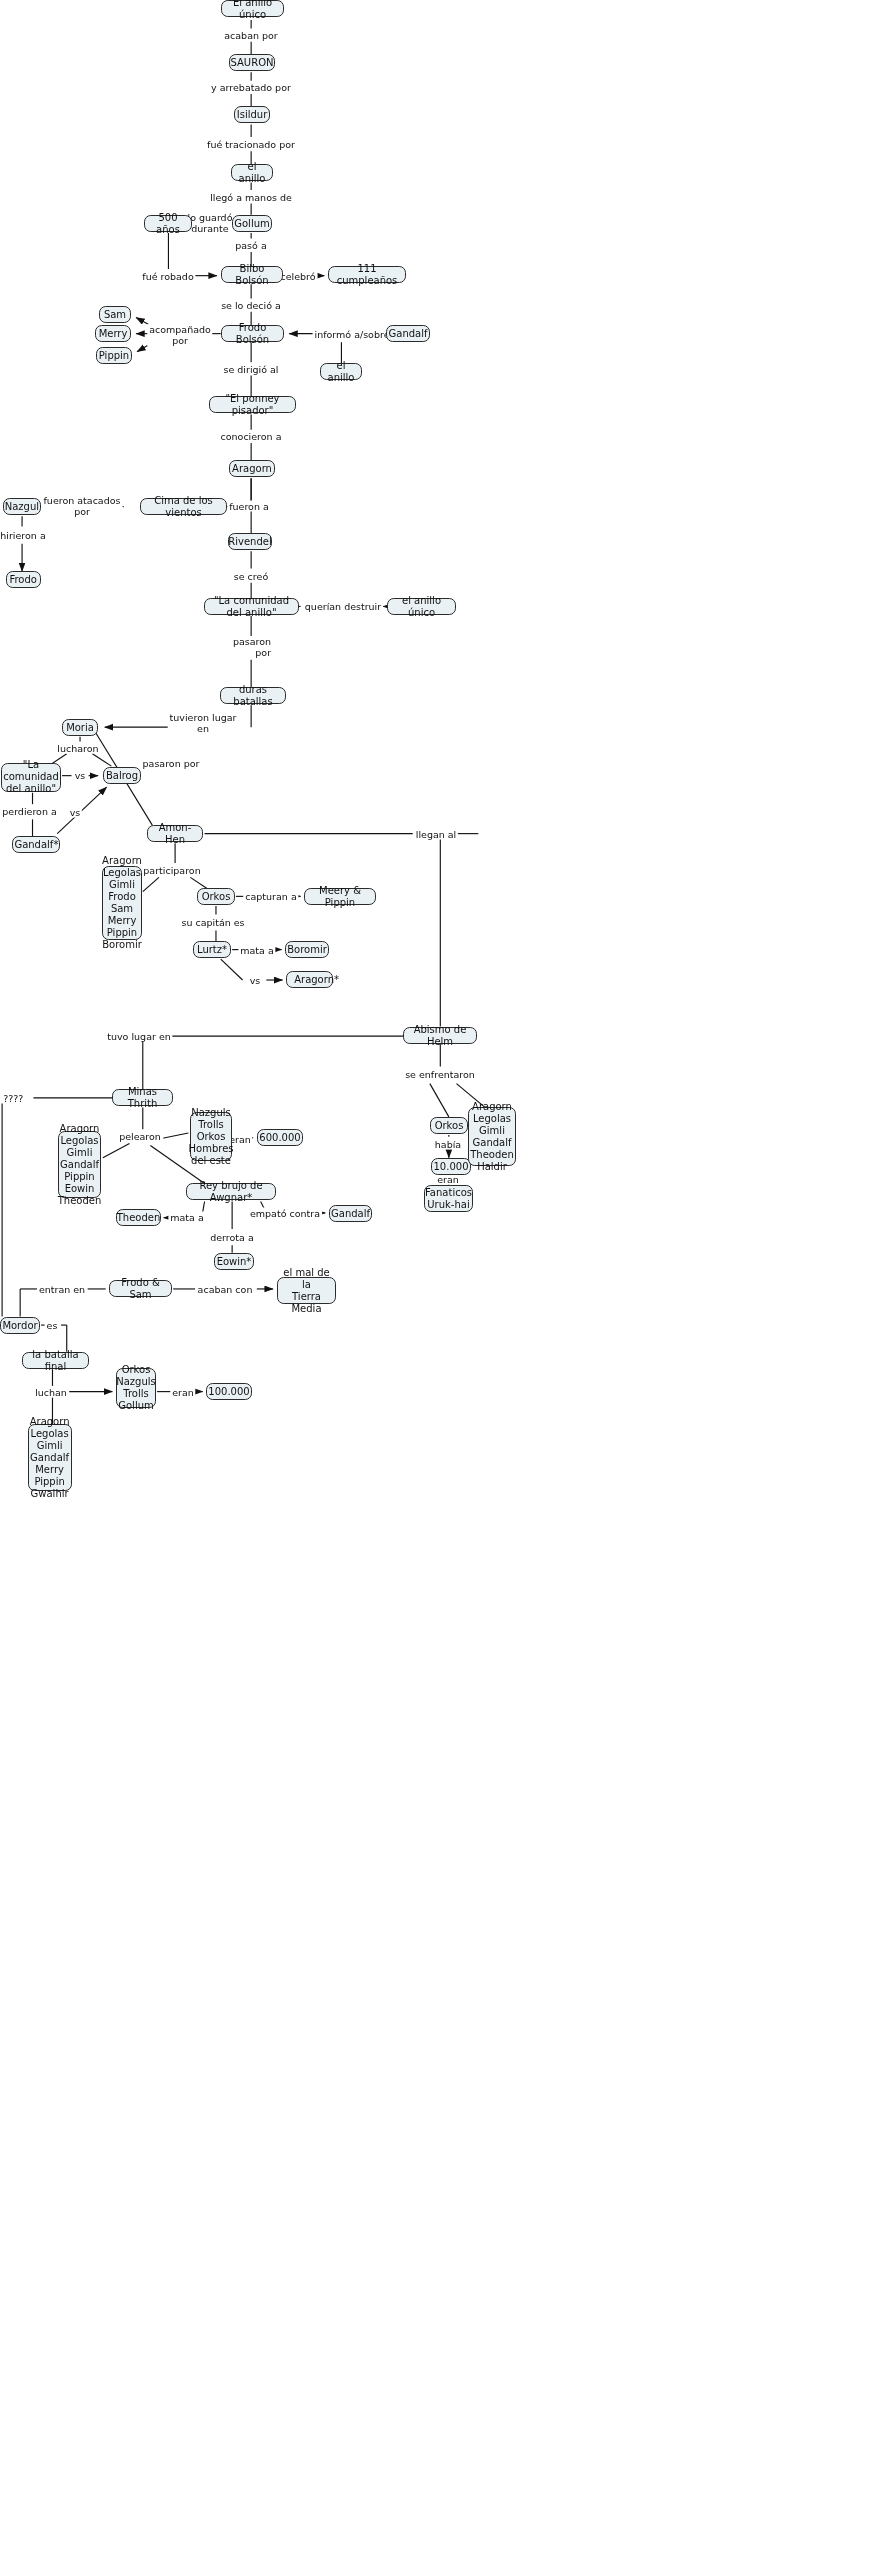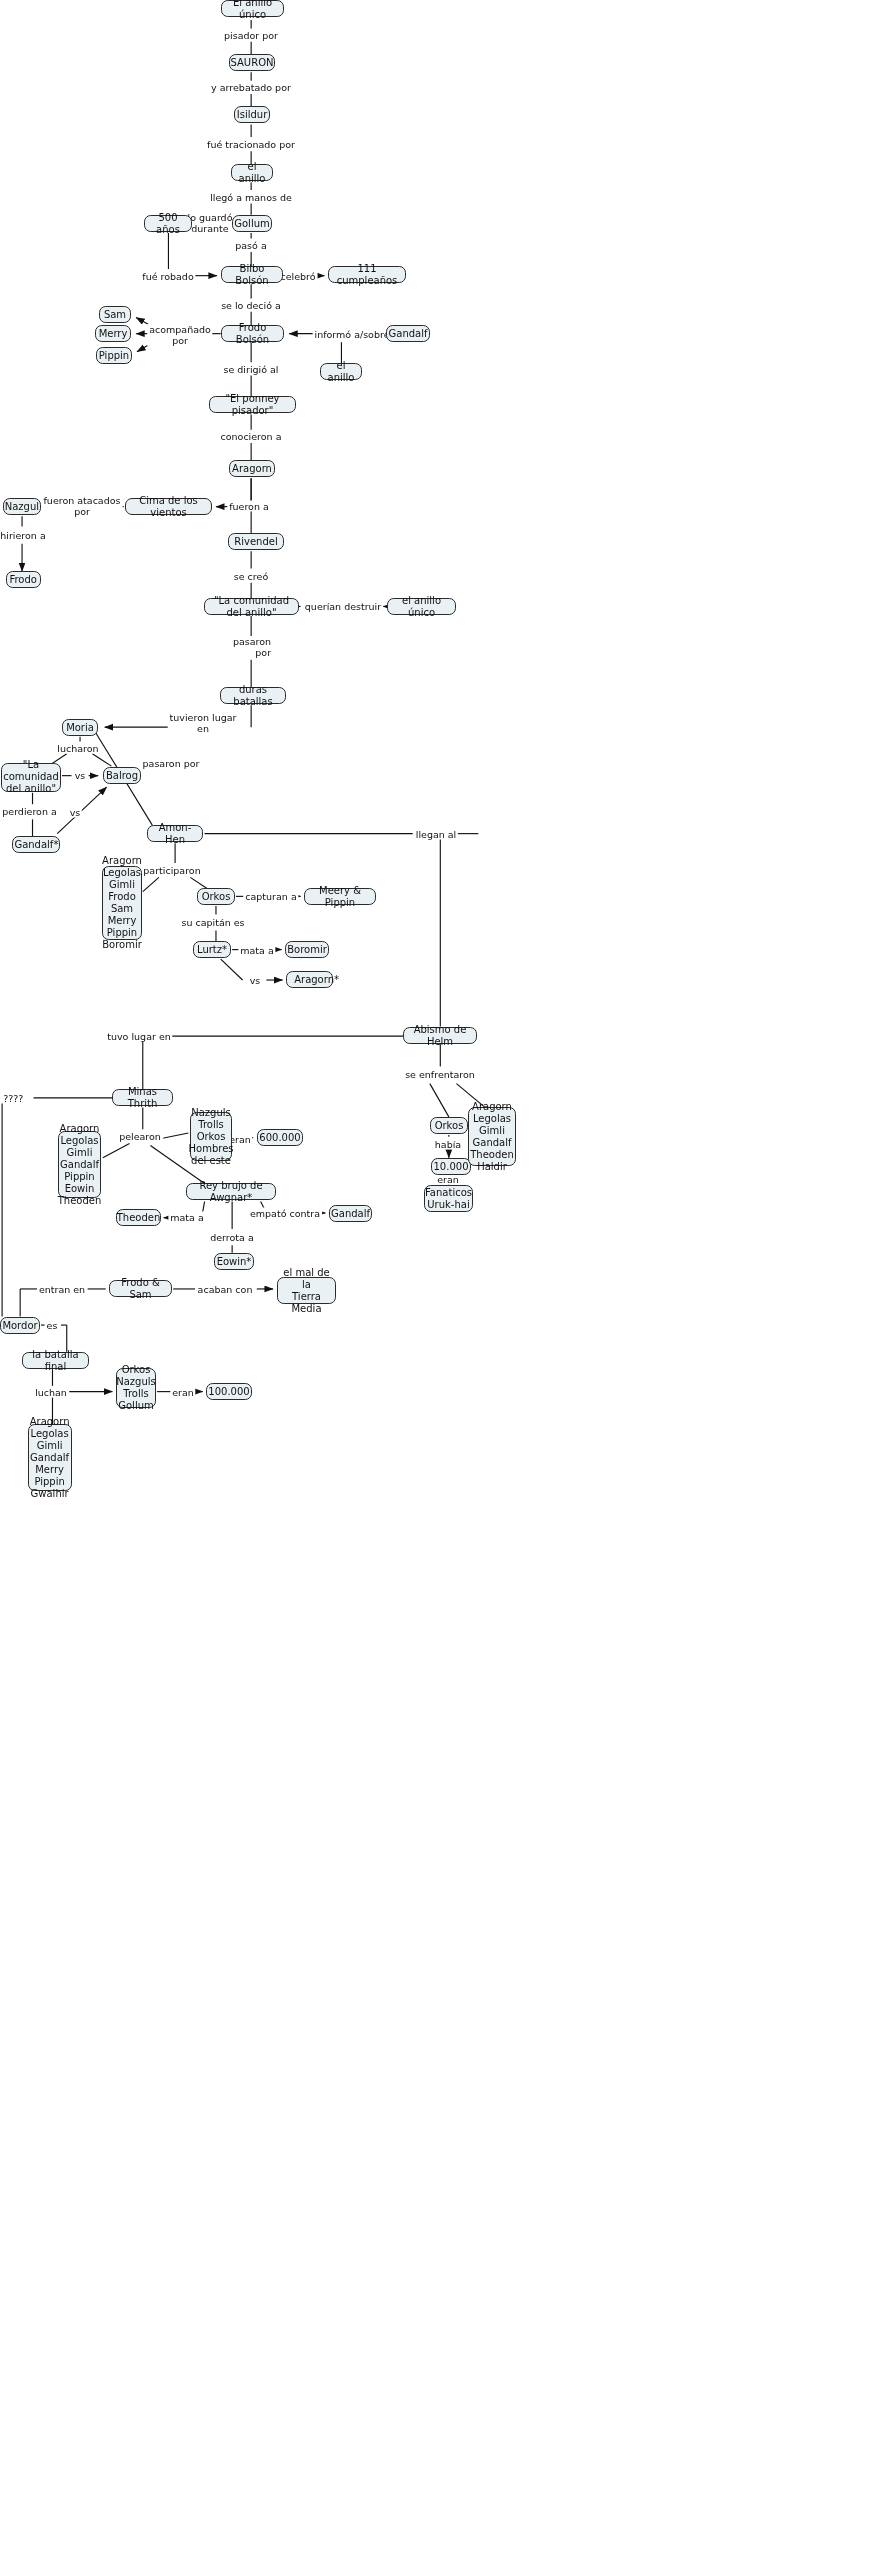--- a/index.html
+++ b/index.html
@@ -225,24 +225,24 @@
       <div class="node" style="left: 221px; top: 266px; width: 62px; height: 17px;">Bilbo Bolsón</div>
       <div class="node" style="left: 328px; top: 266px; width: 78px; height: 17px;">111 cumpleaños</div>
       <div class="node" style="left: 221px; top: 325px; width: 63px; height: 17px;">Frodo Bolsón</div>
       <div class="node" style="left: 99px; top: 306px; width: 32px; height: 17px;">Sam</div>
       <div class="node" style="left: 95px; top: 325px; width: 36px; height: 17px;">Merry</div>
       <div class="node" style="left: 96px; top: 347px; width: 36px; height: 17px;">Pippin</div>
       <div class="node" style="left: 386px; top: 325px; width: 44px; height: 17px;">Gandalf</div>
       <div class="node" style="left: 320px; top: 363px; width: 42px; height: 17px;">el anillo</div>
       <div class="node" style="left: 209px; top: 396px; width: 87px; height: 17px;">"El ponney pisador"</div>
       <div class="node" style="left: 229px; top: 460px; width: 46px; height: 17px;">Aragorn</div>
-      <div class="node" style="left: 125px; top: 498px; width: 87px; height: 17px; border-radius: 7px;">Cima de los vientos</div>
+      <div class="node" style="left: 140px; top: 498px; width: 87px; height: 17px;">Cima de los vientos</div>
       <div class="node" style="left: 2.9px; top: 498px; width: 38px; height: 17px;">Nazgul</div>
       <div class="node" style="left: 5.7px; top: 571px; width: 35px; height: 17px;">Frodo</div>
-      <div class="node" style="left: 228px; top: 533px; width: 56px; height: 17px;">Rivendel</div>
+      <div class="node" style="left: 228px; top: 533px; width: 44px; height: 17px;">Rivendel</div>
       <div class="node" style="left: 204px; top: 598px; width: 95px; height: 17px;">"La comunidad del anillo"</div>
       <div class="node" style="left: 387px; top: 598px; width: 69px; height: 17px;">el anillo único</div>
       <div class="node" style="left: 220px; top: 687px; width: 66px; height: 17px;">duras batallas</div>
       <div class="node" style="left: 62px; top: 719px; width: 36px; height: 17px;">Moria</div>
       <div class="node" style="left: 1px; top: 763px; width: 60px; height: 28.5px;">"La comunidad
 del anillo"</div>
       <div class="node" style="left: 103px; top: 767px; width: 38px; height: 17px;">Balrog</div>
       <div class="node" style="left: 12.4px; top: 836px; width: 48px; height: 17px;">Gandalf*</div>
       <div class="node" style="left: 147px; top: 825px; width: 56px; height: 17px;">Amon-Hen</div>
       <div class="node" style="left: 102px; top: 866px; width: 40px; height: 74px;">Aragorn
@@ -299,21 +299,21 @@
       <div class="node" style="left: 206px; top: 1383px; width: 46px; height: 17px;">100.000</div>
       <div class="node" style="left: 27.6px; top: 1424px; width: 44px; height: 67px;">Aragorn
 Legolas
 Gimli
 Gandalf
 Merry
 Pippin
 Gwaihir</div>
     </div>
   <div id="labels-layer">
-      <div class="elabel" style="left: 251px; top: 35px;">pisador por</div>
+      <div class="elabel" style="left: 251px; top: 35px;">acaban por</div>
       <div class="elabel" style="left: 251px; top: 87px;">y arrebatado por</div>
       <div class="elabel" style="left: 251px; top: 144px;">fué tracionado por</div>
       <div class="elabel" style="left: 251px; top: 197px;">llegó a manos de</div>
       <div class="elabel" style="left: 210px; top: 223px;">lo guardó
 durante</div>
       <div class="elabel" style="left: 251px; top: 245px;">pasó a</div>
       <div class="elabel" style="left: 168px; top: 276px;">fué robado</div>
       <div class="elabel" style="left: 298px; top: 276px;">celebró</div>
       <div class="elabel" style="left: 251px; top: 305px;">se lo deció a</div>
       <div class="elabel" style="left: 180px; top: 335px;">acompañado

